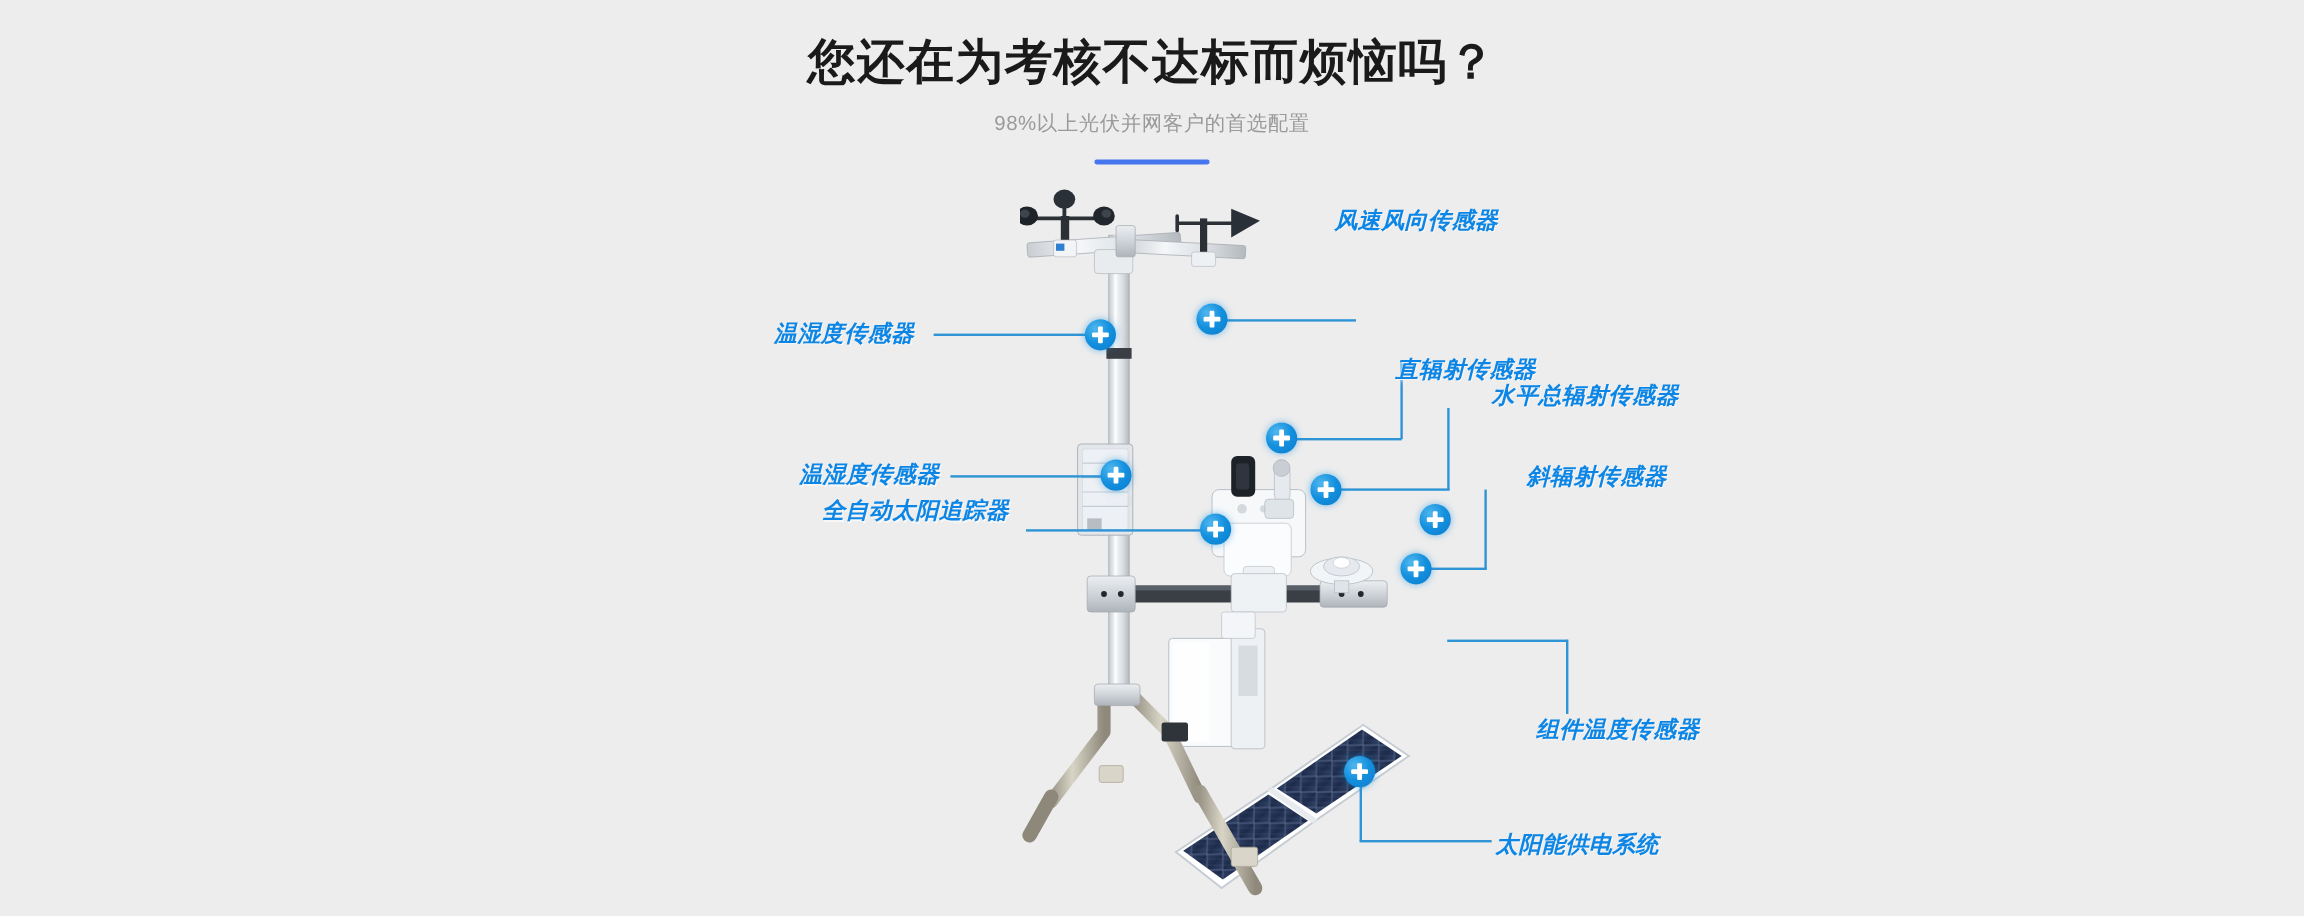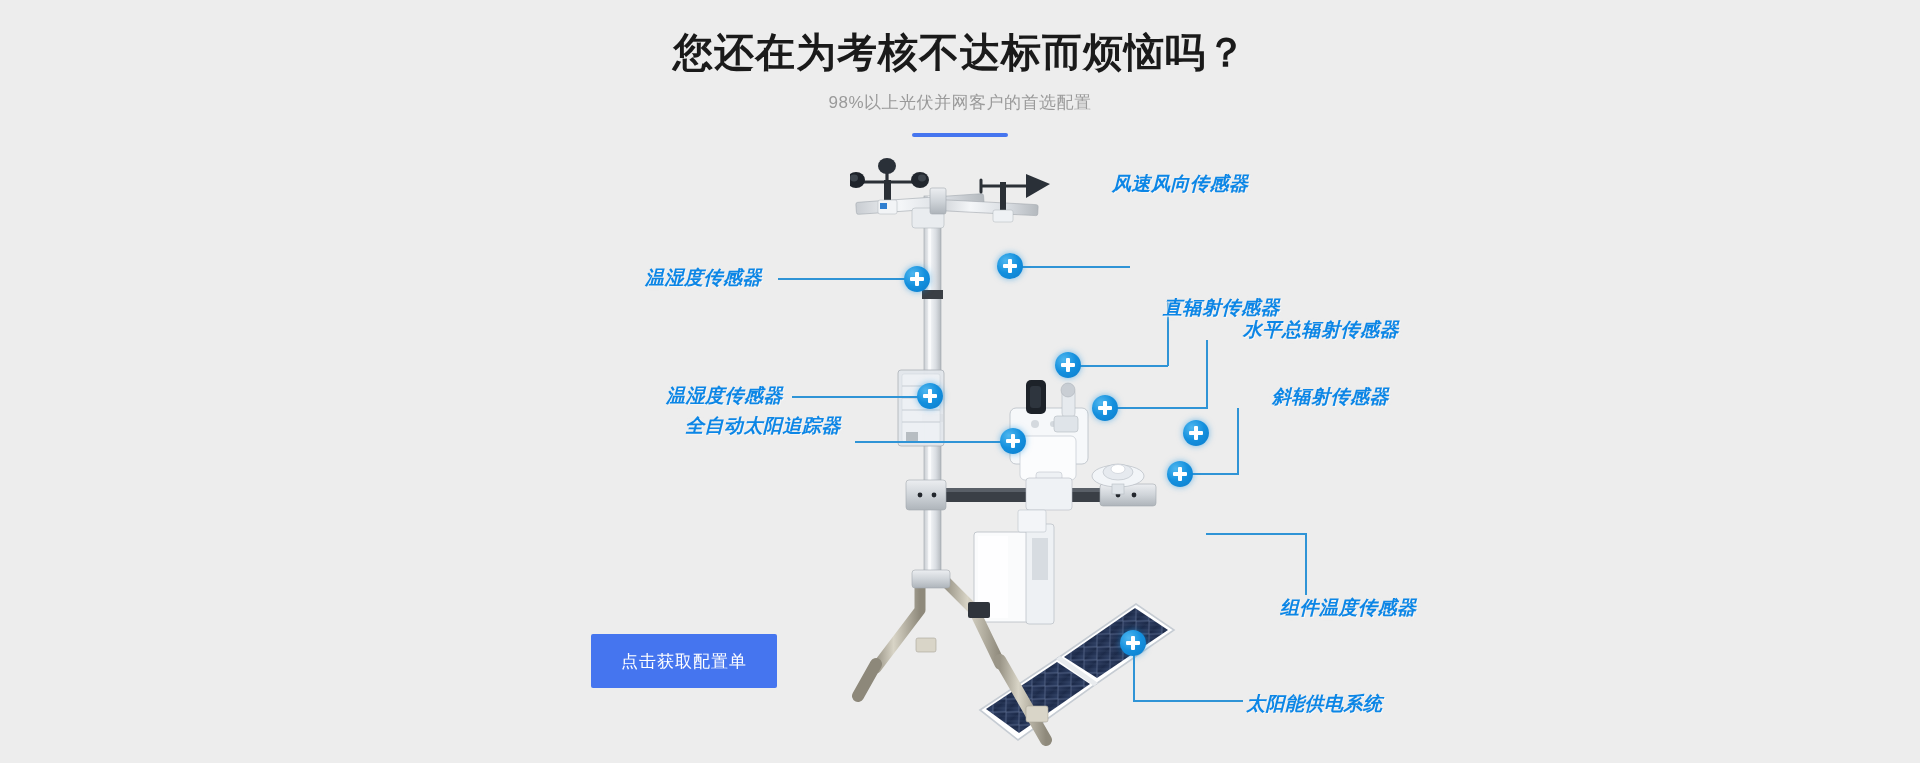--- a/index.html
+++ b/index.html
@@ -261,15 +261,14 @@
 
     <div class="lbl l" style="left:1272px;top:257px;font-family:Liberation Serif, serif;">斜辐射传感器</div>
 
     <div class="lbl r" style="left:841px;top:286px;">全自动太阳追踪器</div>
 
     <div class="lbl l" style="left:1280px;top:468px;">组件温度传感器</div>
 
     <div class="lbl l" style="left:1246px;top:564px;">太阳能供电系统</div>
   </div>
 
-  <button class="cta">点击获取配置单</button>
 
 </div>
 
 </body></html>

